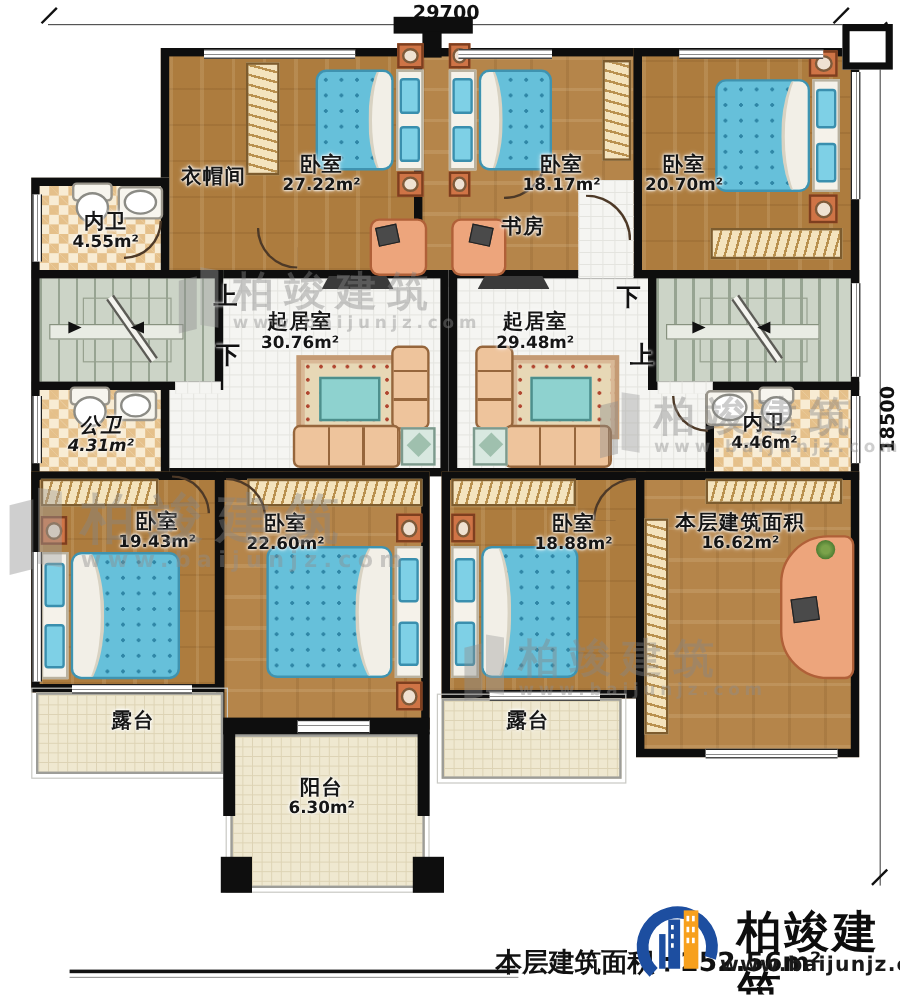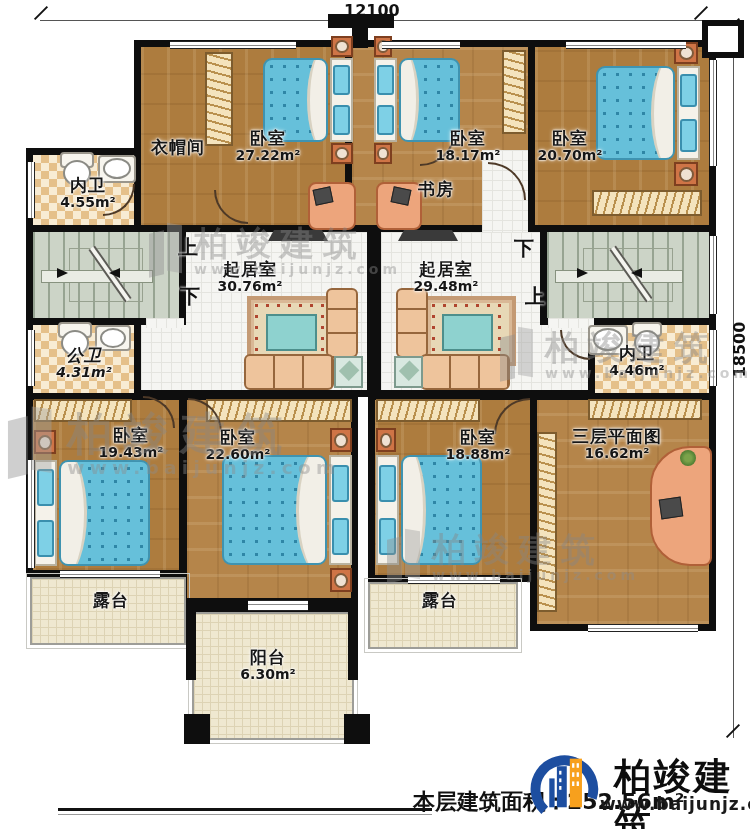--- a/index.html
+++ b/index.html
@@ -119,21 +119,21 @@
   .tb-info { position:absolute; font-size:22px; font-weight:bold; color:#111; z-index:50; }
   .logo-brand { position:absolute; font-size:37px; font-weight:900; letter-spacing:3px; color:#0d0d0d; z-index:50; }
   .logo-url { position:absolute; font-size:17px; font-weight:800; letter-spacing:1px; color:#1a1a1a; z-index:51; }
   .logo-glyph { position:absolute; z-index:50; }
 </style>
 </head>
 <body>
 
 <div id="canvas">
 
-  <div class="dimtext" style="left:344px; top:1px;">12100</div>
+  <div class="dimtext" style="left:344px; top:1px;">29700</div>
   <div class="dimline" style="left:40px; top:20px; width:668px; height:1px;"></div>
   <div class="tick" style="left:32px; top:12px;"></div>
   <div class="tick" style="left:692px; top:12px;"></div>
   <div class="dimline" style="left:733px; top:26px; width:1px; height:712px;"></div>
   <div class="tick" style="left:724px; top:24px;"></div>
   <div class="tick" style="left:724px; top:730px;"></div>
   <div class="dimtext" style="left:712px; top:340px; transform:rotate(-90deg); transform-origin:center;">18500</div>
 
   <div class="wall" style="left:328px; top:14px; width:66px; height:14px;"></div>
   <div class="wall" style="left:352px; top:26px; width:16px; height:22px;"></div>
@@ -354,21 +354,21 @@
     </div>
   <div class="rlabel" style="left:238px; top:445px;">
     <div class="nm">卧室</div>
       <div class="ar">22.60m²</div>
     </div>
   <div class="rlabel" style="left:478px; top:445px;">
     <div class="nm">卧室</div>
       <div class="ar">18.88m²</div>
     </div>
   <div class="rlabel" style="left:617px; top:444px;">
-    <div class="nm">三层平面图</div>
+    <div class="nm">本层建筑面积</div>
       <div class="ar">16.62m²</div>
     </div>
   <div class="rlabel" style="left:111px; top:601px;">
     <div class="nm">露台</div>
       <div class="ar"></div>
     </div>
   <div class="rlabel" style="left:440px; top:601px;">
     <div class="nm">露台</div>
       <div class="ar"></div>
     </div>

